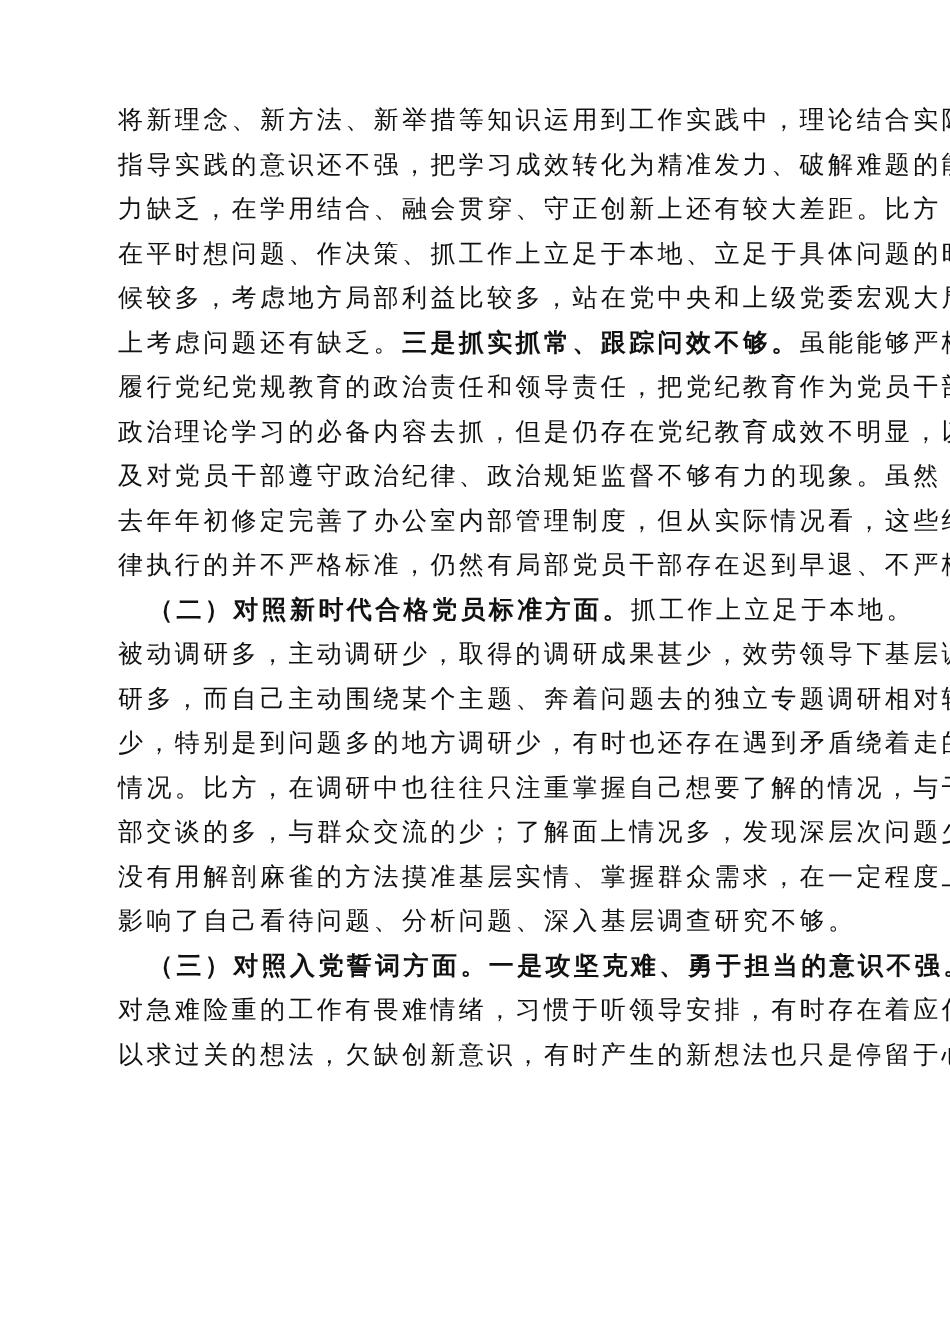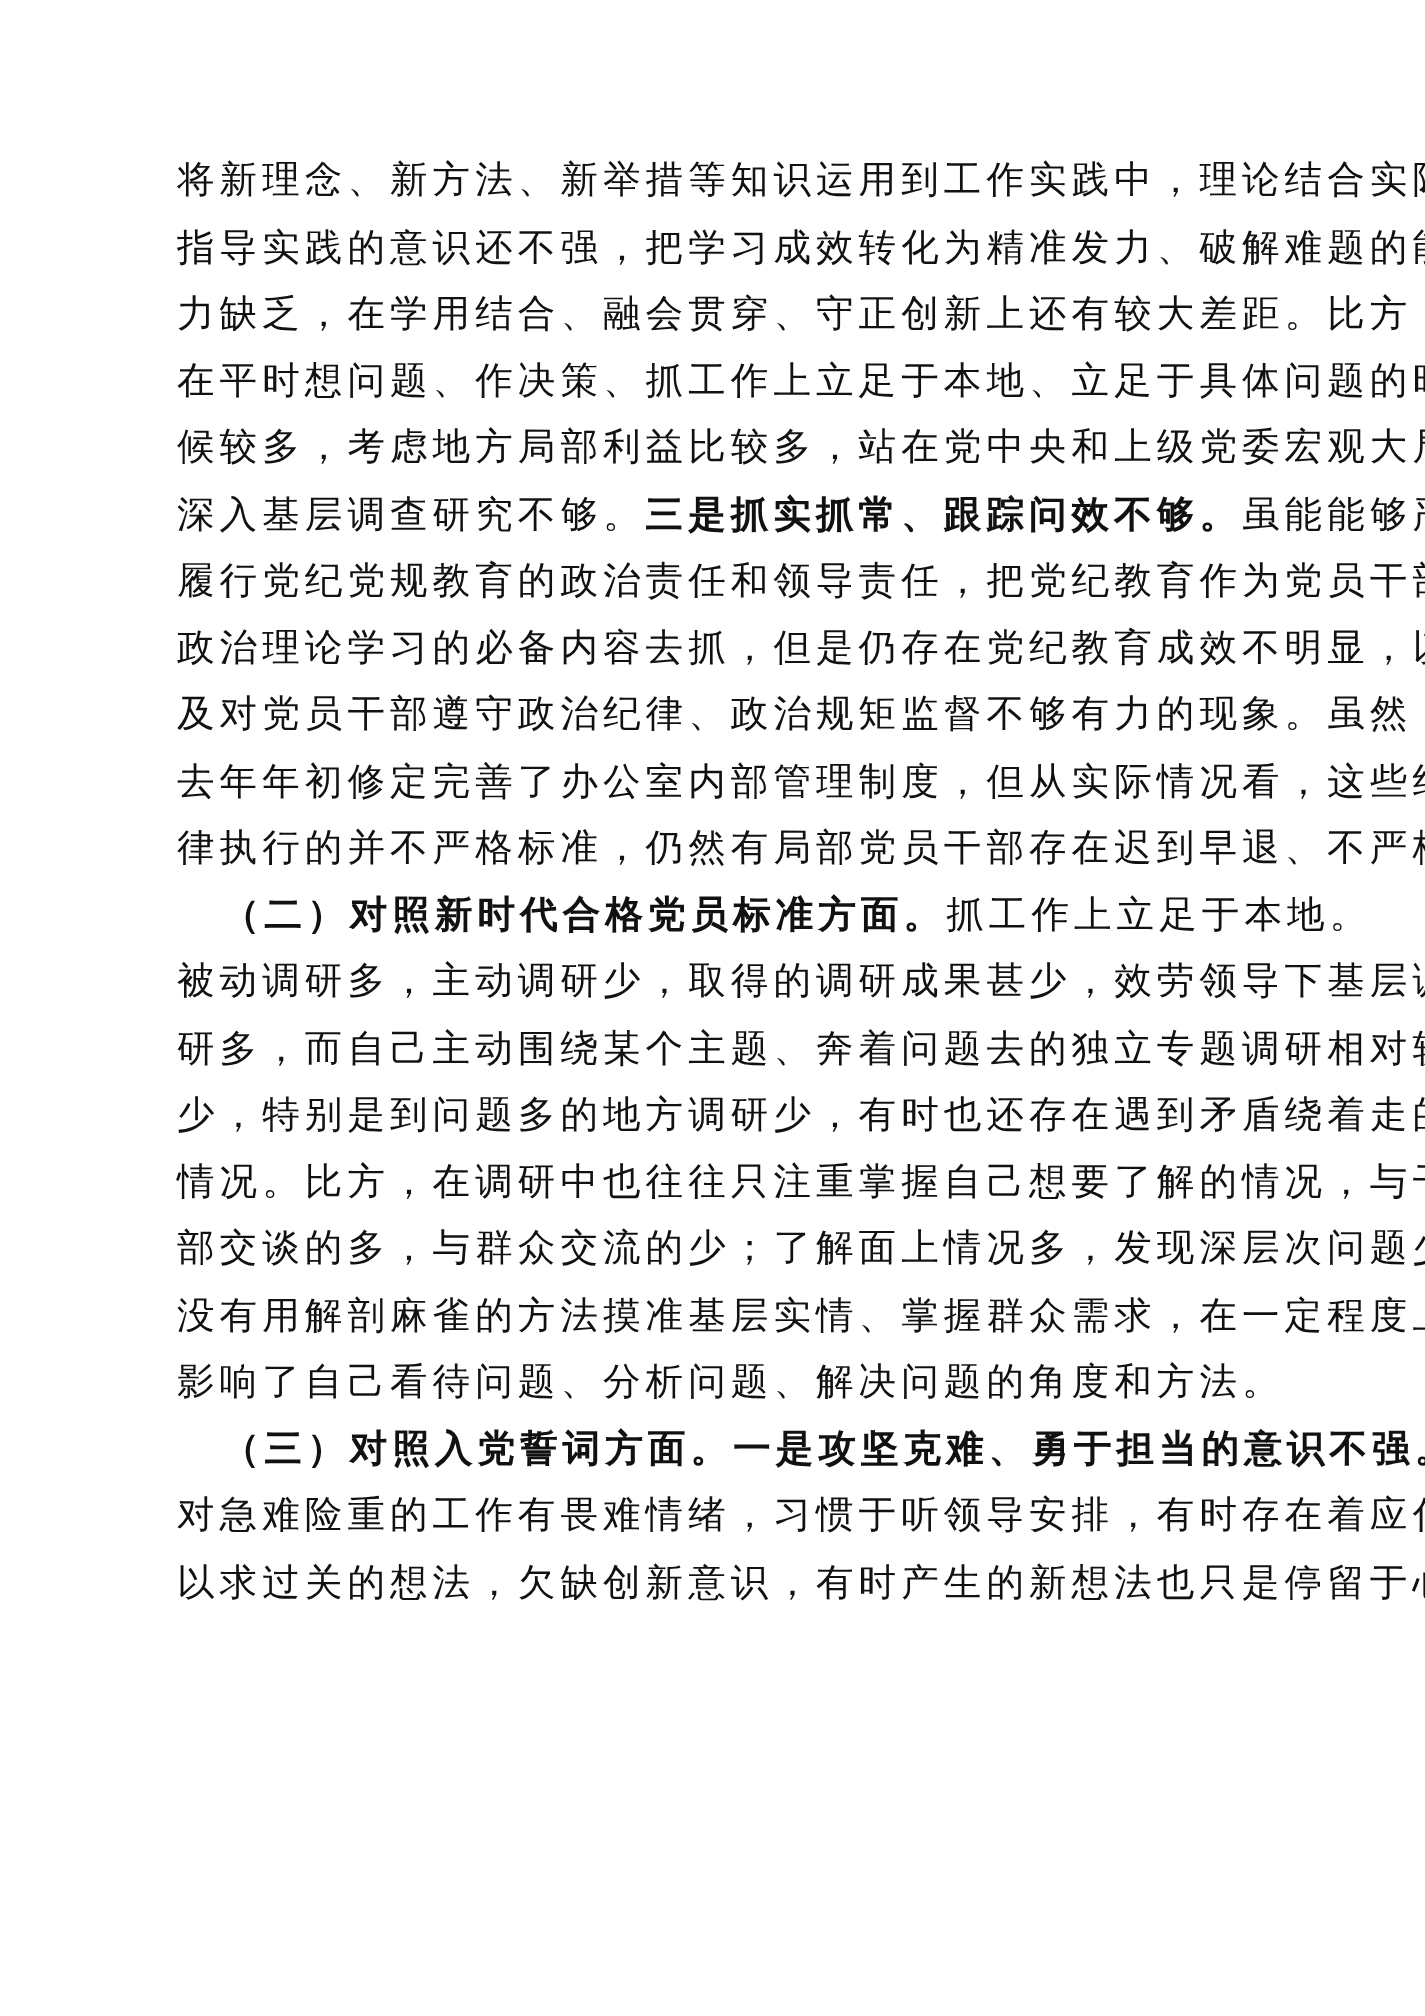--- a/index.html
+++ b/index.html
@@ -44,31 +44,31 @@
 </head>
 <body>
 
 <div class="page">
   <div id="lines">
       <div class="line"><span>将新理念、新方法、新举措等知识运用到工作实践中，理论结合实际、</span></div>
       <div class="line"><span>指导实践的意识还不强，把学习成效转化为精准发力、破解难题的能</span></div>
       <div class="line"><span>力缺乏，在学用结合、融会贯穿、守正创新上还有较大差距。比方，</span></div>
       <div class="line"><span>在平时想问题、作决策、抓工作上立足于本地、立足于具体问题的时</span></div>
       <div class="line"><span>候较多，考虑地方局部利益比较多，站在党中央和上级党委宏观大局</span></div>
-      <div class="line"><span>深入基层调查研究不够。</span><span class="bold">三是抓实抓常、跟踪问效不够。</span><span>虽能能够严格</span></div>
+      <div class="line"><span>上考虑问题还有缺乏。</span><span class="bold">三是抓实抓常、跟踪问效不够。</span><span>虽能能够严格</span></div>
       <div class="line"><span>履行党纪党规教育的政治责任和领导责任，把党纪教育作为党员干部</span></div>
       <div class="line"><span>政治理论学习的必备内容去抓，但是仍存在党纪教育成效不明显，以</span></div>
       <div class="line"><span>及对党员干部遵守政治纪律、政治规矩监督不够有力的现象。虽然，</span></div>
       <div class="line"><span>去年年初修定完善了办公室内部管理制度，但从实际情况看，这些纪</span></div>
       <div class="line"><span>律执行的并不严格标准，仍然有局部党员干部存在迟到早退、不严格</span></div>
       <div class="line indent"><span class="bold">（二）对照新时代合格党员标准方面。</span><span>抓工作上立足于本地。</span></div>
       <div class="line"><span>被动调研多，主动调研少，取得的调研成果甚少，效劳领导下基层调</span></div>
       <div class="line"><span>研多，而自己主动围绕某个主题、奔着问题去的独立专题调研相对较</span></div>
       <div class="line"><span>少，特别是到问题多的地方调研少，有时也还存在遇到矛盾绕着走的</span></div>
       <div class="line"><span>情况。比方，在调研中也往往只注重掌握自己想要了解的情况，与干</span></div>
       <div class="line"><span>部交谈的多，与群众交流的少；了解面上情况多，发现深层次问题少，</span></div>
       <div class="line"><span>没有用解剖麻雀的方法摸准基层实情、掌握群众需求，在一定程度上</span></div>
-      <div class="line last"><span>影响了自己看待问题、分析问题、解决问题的角度和方法。</span></div>
+      <div class="line last"><span>影响了自己看待问题、分析问题、深入基层调查研究不够。</span></div>
       <div class="line indent"><span class="bold">（三）对照入党誓词方面。一是攻坚克难、勇于担当的意识不强。</span></div>
       <div class="line"><span>对急难险重的工作有畏难情绪，习惯于听领导安排，有时存在着应付</span></div>
       <div class="line"><span>以求过关的想法，欠缺创新意识，有时产生的新想法也只是停留于心</span></div>
     </div>
 </div>
 
 </body></html>

